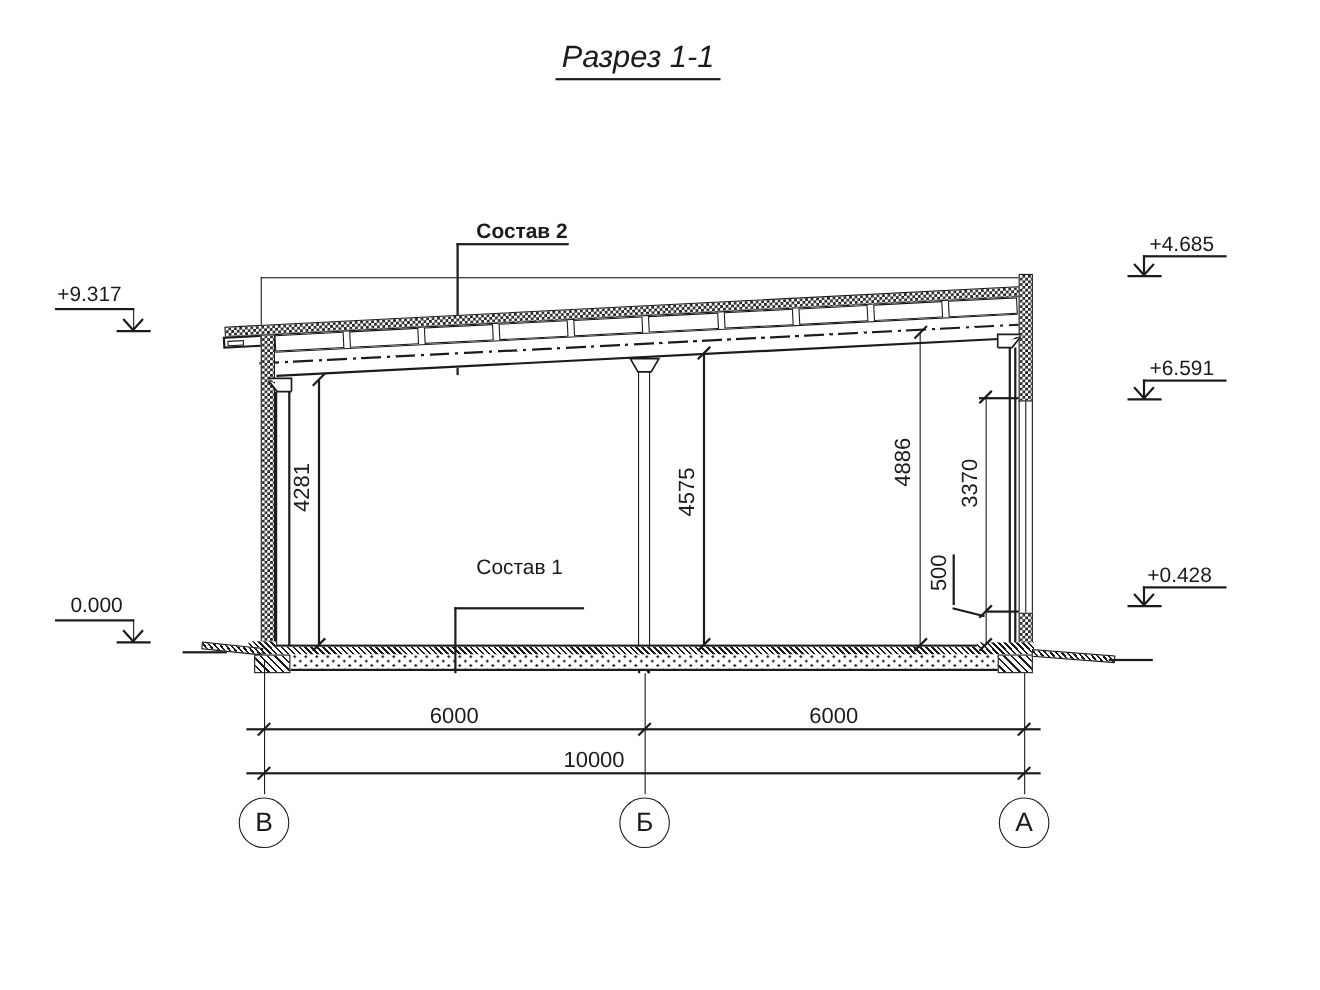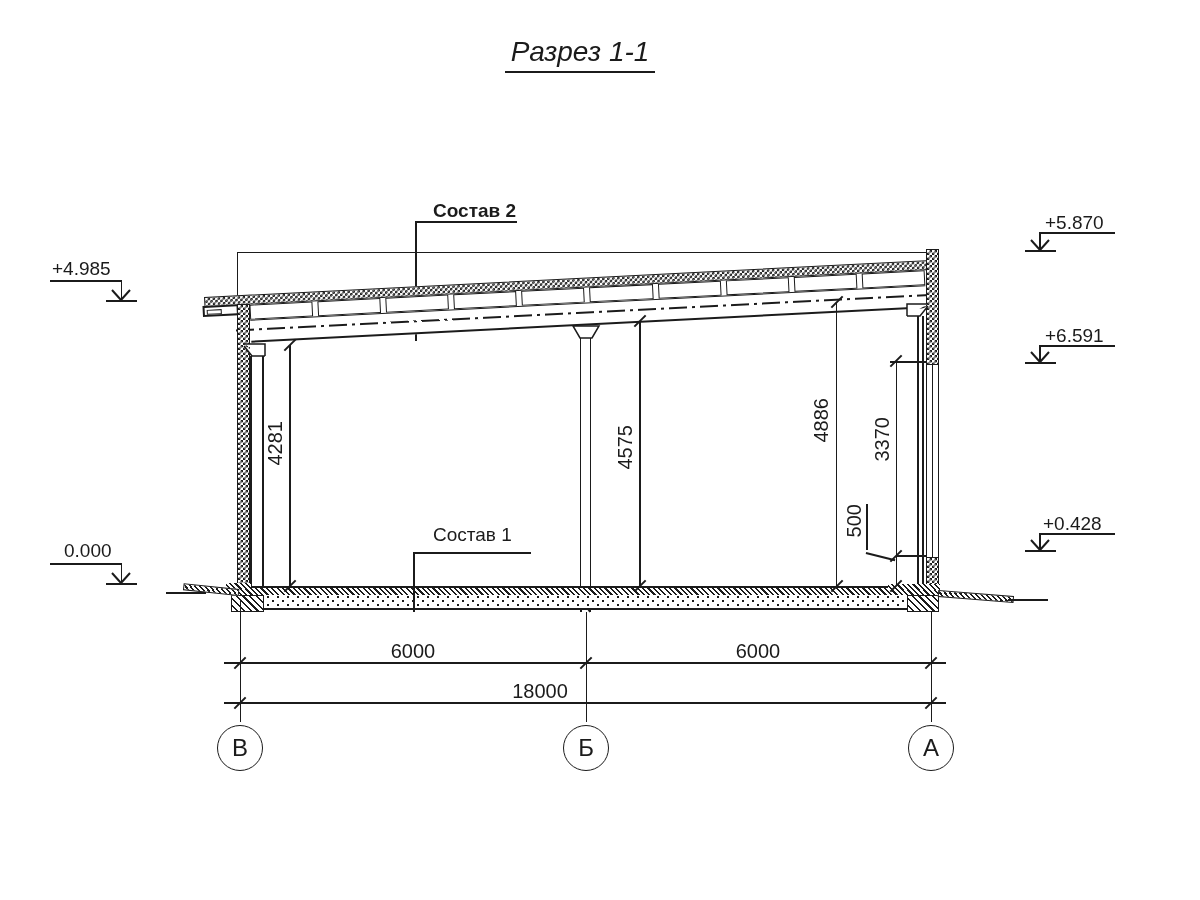--- a/index.html
+++ b/index.html
@@ -131,21 +131,21 @@
   <div class="hatch-dense" style="left:888px; top:584px; width:52px; height:6px;"></div>
 
   <div class="hatch45" style="left:231px; top:595px; width:33px; height:17px;"></div>
   <div class="hatch45" style="left:907px; top:595px; width:32px; height:17px;"></div>
 
   <div class="hatch-dense" style="left:183px; top:589px; width:56px; height:7px; border:1px solid var(--ink); transform:rotate(6deg); transform-origin:100% 50%;"></div>
   <div class="ln" style="left:166px; top:592px; width:40px; height:1.5px;"></div>
   <div class="hatch-dense" style="left:938px; top:590px; width:76px; height:7px; border:1px solid var(--ink); transform:rotate(4.5deg); transform-origin:0 50%;"></div>
   <div class="ln" style="left:1008px; top:599px; width:40px; height:1.5px;"></div>
 
-  <div class="txt elev-txt" style="left:433px; top:524px;">Состав 1</div>
+  <div class="txt elev-txt" style="left:433px; top:506px;">Состав 1</div>
   <div class="ln" style="left:413px; top:552px; width:118px; height:1.5px;"></div>
   <div class="ln" style="left:413px; top:552px; width:1.5px; height:60px;"></div>
 
   <div class="ln" style="left:289.2px; top:345px; width:1.5px; height:241px;"></div>
   <div class="tk" style="left:290px; top:345px;"></div>
   <div class="tk" style="left:290px; top:586px;"></div>
   <div class="dimtext-v" style="left:264px; top:421px;">4281</div>
 
   <div class="ln" style="left:639.2px; top:321px; width:1.5px; height:265px;"></div>
   <div class="tk" style="left:640px; top:321px;"></div>
@@ -176,47 +176,47 @@
   <div class="ln" style="left:224px; top:662px; width:722px; height:1.5px;"></div>
   <div class="tk" style="left:240px; top:663px;"></div>
   <div class="tk" style="left:586px; top:663px;"></div>
   <div class="tk" style="left:931px; top:663px;"></div>
   <div class="dimtext" style="left:363px; top:640px; width:100px;">6000</div>
   <div class="dimtext" style="left:708px; top:640px; width:100px;">6000</div>
 
   <div class="ln" style="left:224px; top:702px; width:722px; height:1.5px;"></div>
   <div class="tk" style="left:240px; top:703px;"></div>
   <div class="tk" style="left:931px; top:703px;"></div>
-  <div class="dimtext" style="left:480px; top:680px; width:120px;">18000</div>
+  <div class="dimtext" style="left:480px; top:680px; width:120px;">10000</div>
 
   <div class="axis-circle" style="left:217px; top:725px;">
     <span>В</span>
   </div>
   <div class="axis-circle" style="left:563px; top:725px;">
     <span>Б</span>
   </div>
   <div class="axis-circle" style="left:908px; top:725px;">
     <span>А</span>
   </div>
 
-  <div class="elev-txt txt" style="left:52px; top:258px;">+4.985</div>
+  <div class="elev-txt txt" style="left:52px; top:258px;">+9.317</div>
   <div class="ln" style="left:50px; top:280px; width:72px; height:1.5px;"></div>
   <div class="ln" style="left:120.5px; top:280px; width:1.5px; height:20px;"></div>
   <svg style="left:104px; top:288px;" width="36" height="16">
     <path d="M17 12 L8 2 M17 12 L26 2 M2 13 H33" stroke="#1b1b1b" stroke-width="2" fill="none"></path>
   </svg>
 
   <div class="elev-txt txt" style="left:64px; top:540px;">0.000</div>
   <div class="ln" style="left:50px; top:563px; width:72px; height:1.5px;"></div>
   <div class="ln" style="left:120.5px; top:563px; width:1.5px; height:20px;"></div>
   <svg style="left:104px; top:571px;" width="36" height="16">
     <path d="M17 12 L8 2 M17 12 L26 2 M2 13 H33" stroke="#1b1b1b" stroke-width="2" fill="none"></path>
   </svg>
 
-  <div class="elev-txt txt" style="left:1045px; top:212px;">+5.870</div>
+  <div class="elev-txt txt" style="left:1045px; top:212px;">+4.685</div>
   <div class="ln" style="left:1039px; top:232px; width:76px; height:1.5px;"></div>
   <div class="ln" style="left:1039px; top:232px; width:1.5px; height:18px;"></div>
   <svg style="left:1023px; top:238px;" width="36" height="16">
     <path d="M17 12 L8 2 M17 12 L26 2 M2 13 H33" stroke="#1b1b1b" stroke-width="2" fill="none"></path>
   </svg>
 
   <div class="elev-txt txt" style="left:1045px; top:325px;">+6.591</div>
   <div class="ln" style="left:1039px; top:345px; width:76px; height:1.5px;"></div>
   <div class="ln" style="left:1039px; top:345px; width:1.5px; height:17px;"></div>
   <svg style="left:1023px; top:350px;" width="36" height="16">

